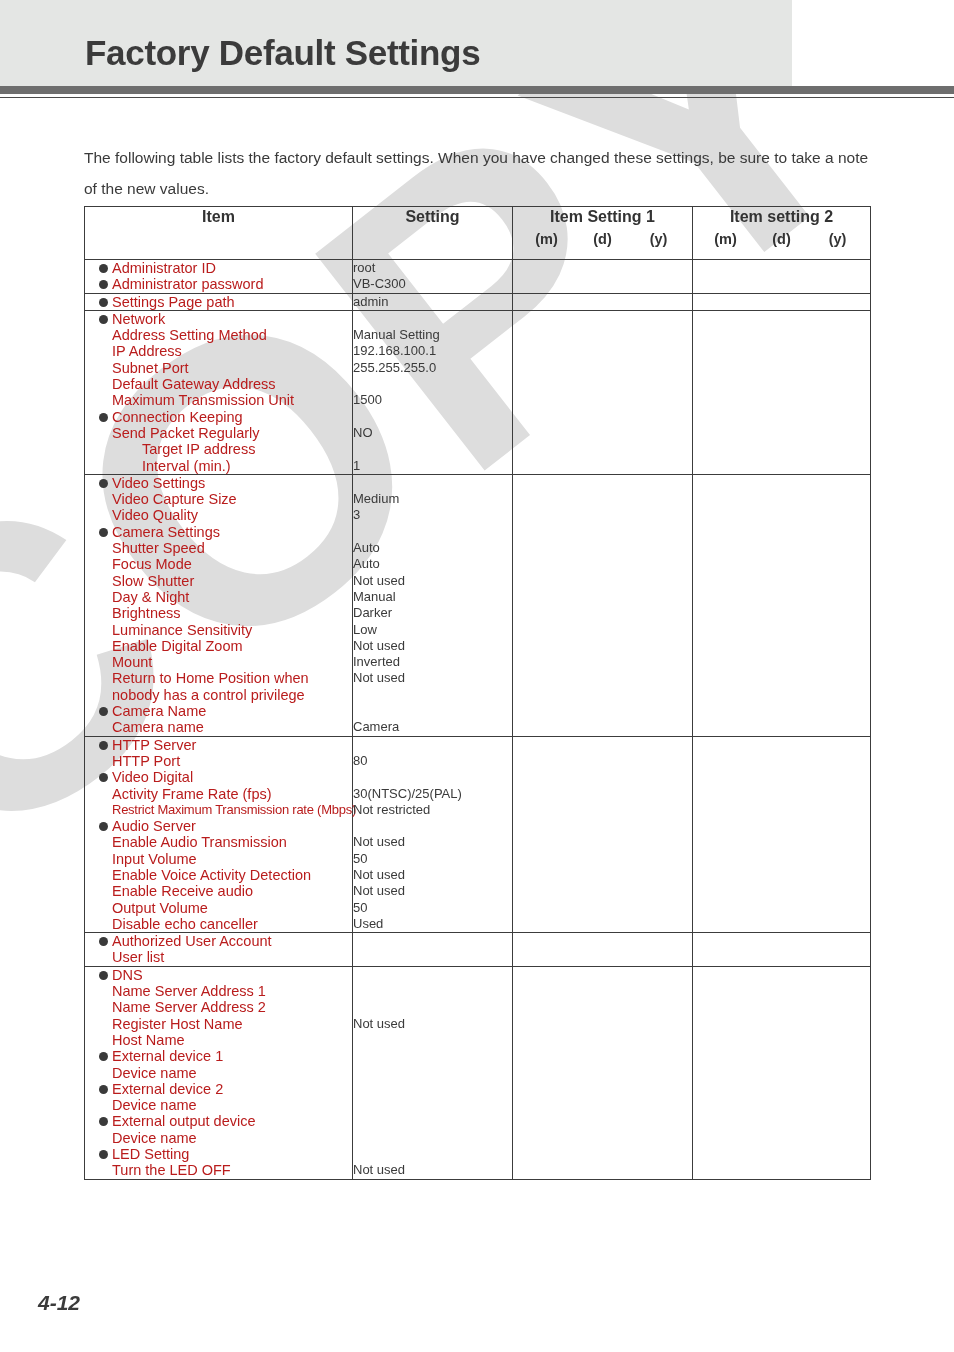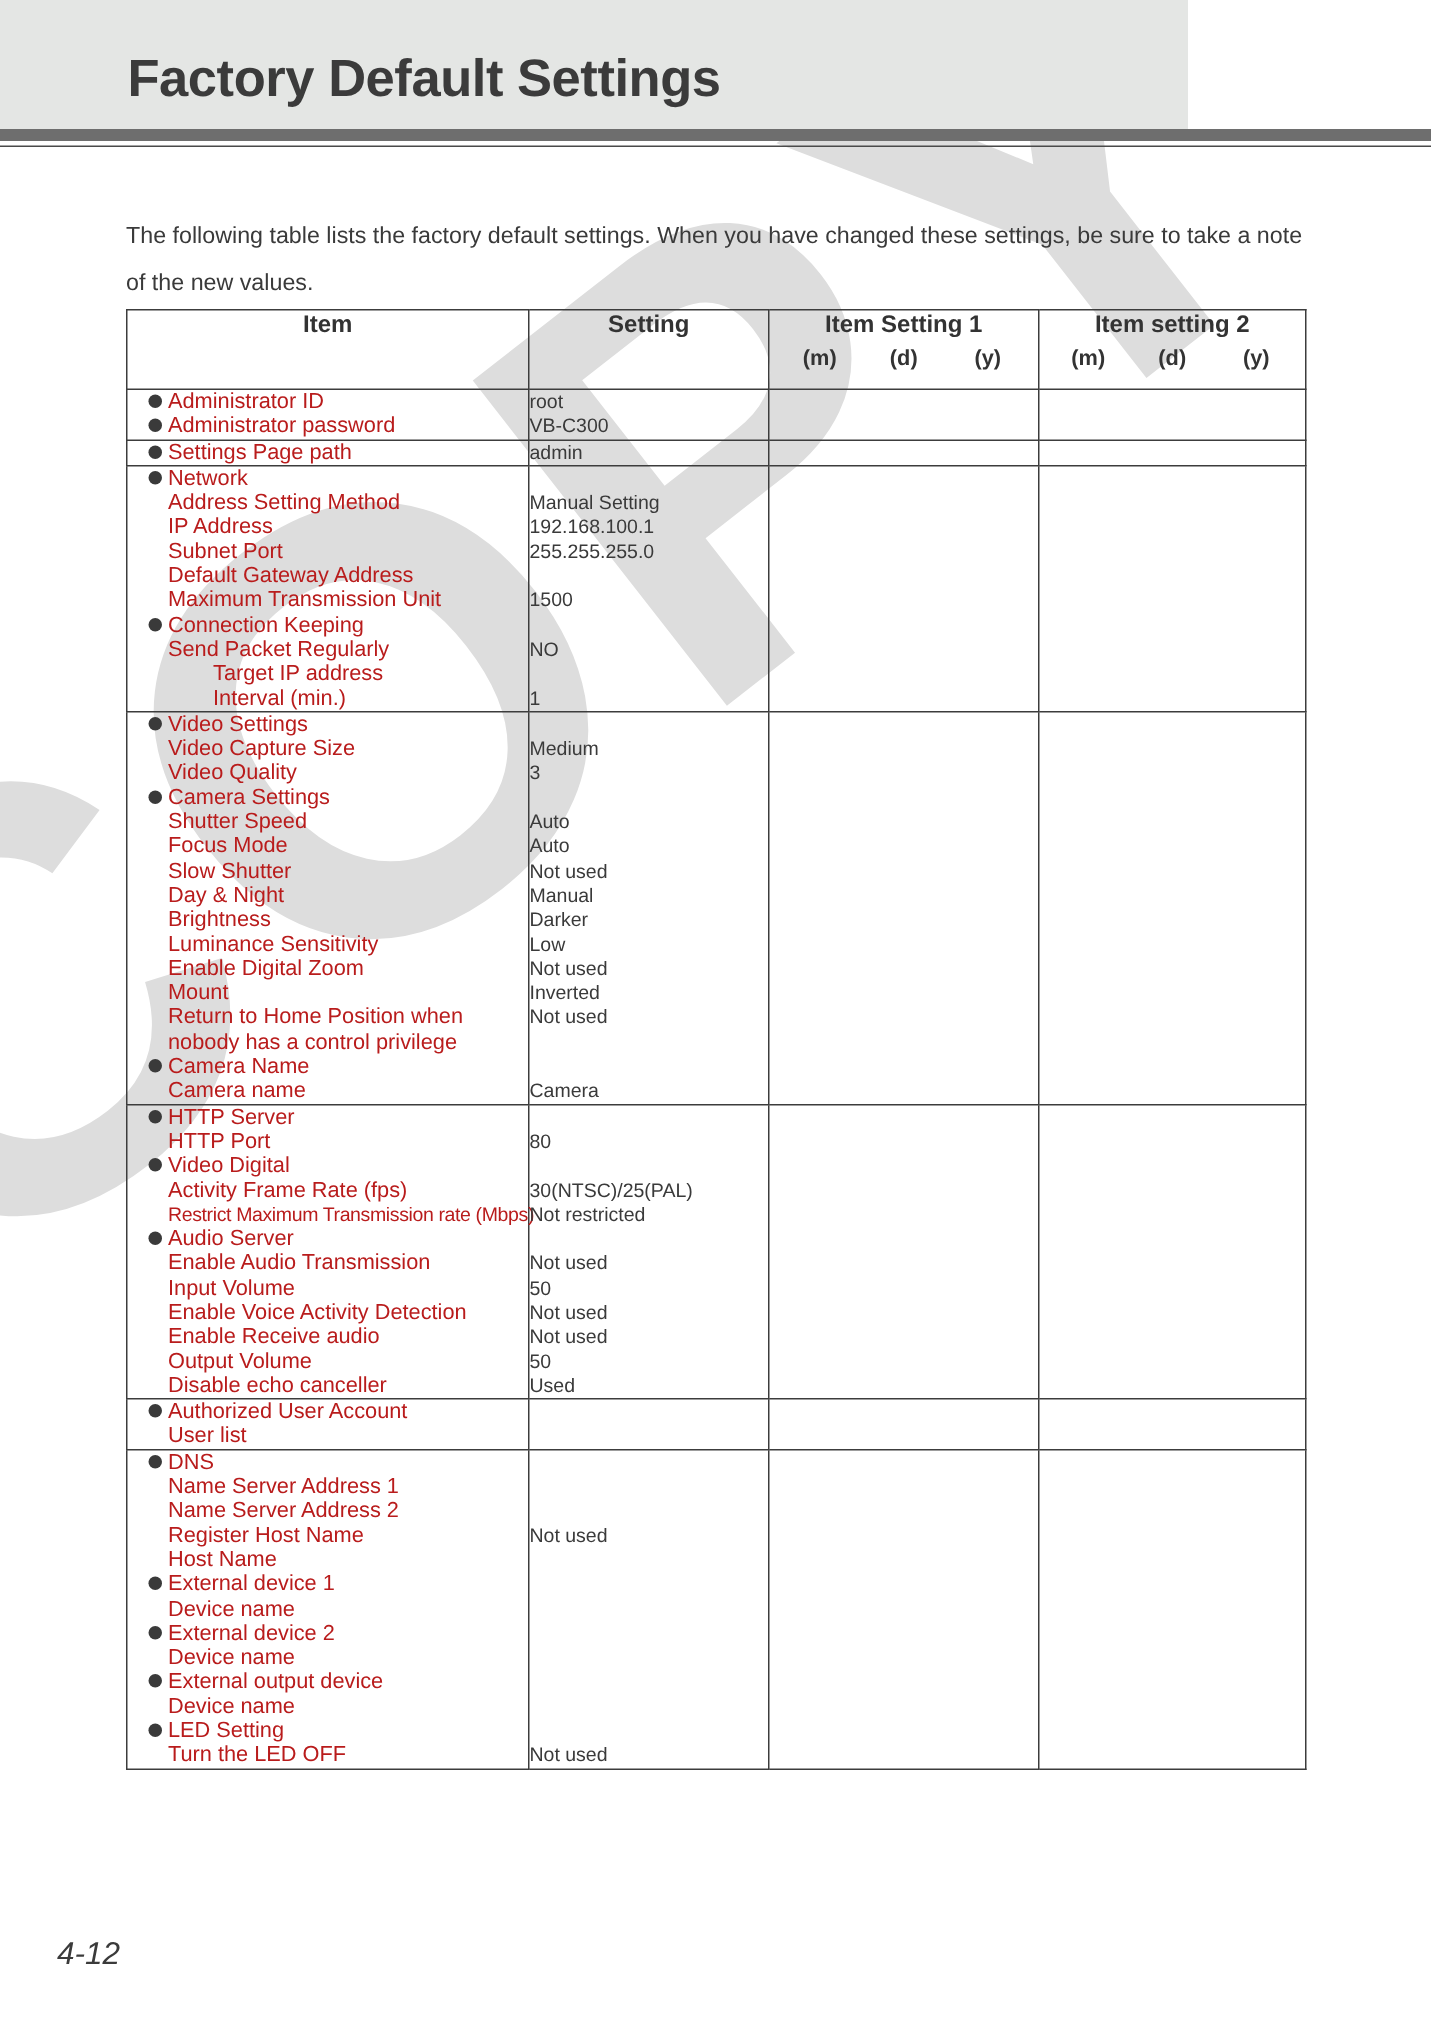--- a/index.html
+++ b/index.html
@@ -190,21 +190,21 @@
     white-space: nowrap;
   }
   .val.blank { color: transparent; }
 
   
   #page-number {
     position: absolute;
     left: 38px;
     top: 1291px;
     font-size: 21px;
-    font-weight: normal;
+    font-weight: bold;
     font-style: italic;
     color: #3b3b3b;
     z-index: 2;
   }
 </style>
 </head>
 <body>
 
 <div id="watermark">
   <div class="wm-text">COPY</div>

